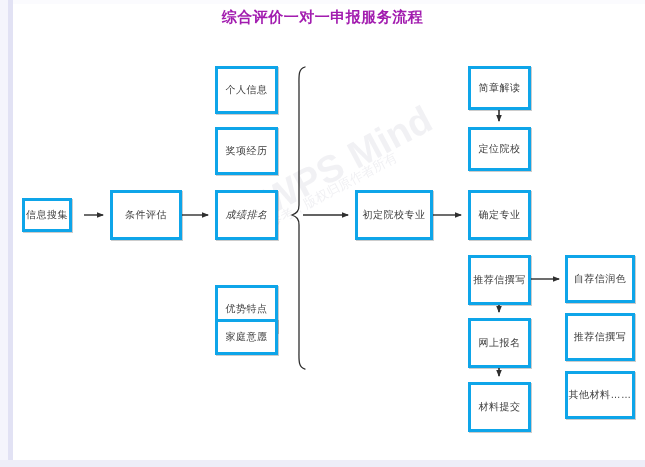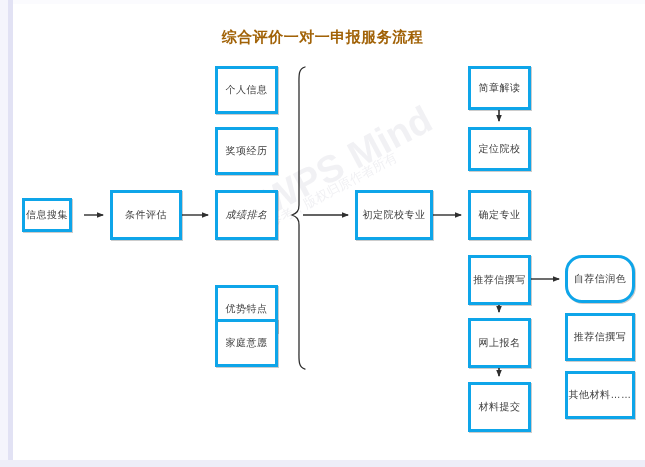--- a/index.html
+++ b/index.html
@@ -105,21 +105,21 @@
 </head>
 <body>
 
 <div id="canvas">
 
   <div id="frame-left"></div>
   <div id="frame-left-line"></div>
   <div id="frame-top"></div>
   <div id="frame-bottom"></div>
 
-  <div id="title" style="color: #a16207; margin-top: 20px;">综合评价一对一申报服务流程</div>
+  <div id="title" style="color: #a21caf;">综合评价一对一申报服务流程</div>
 
   <div id="watermark">WPS Mind</div>
   <div id="watermark-sub">仅供参考，版权归原作者所有</div>
 
   <svg class="edges" viewBox="0 0 645 467">
     <defs>
       <marker id="arrowhead" markerWidth="7" markerHeight="7" refX="6" refY="3.2" orient="auto" markerUnits="userSpaceOnUse">
         <path d="M0,0.4 L7,3.2 L0,6 z" fill="#2f2f2f"></path>
       </marker>
     </defs>
@@ -161,21 +161,21 @@
       </div>
       <div class="node" style="left: 215px; top: 127px; width: 63px; height: 48px;">
         <span>奖项经历</span>
       </div>
       <div class="node" style="left: 215px; top: 190px; width: 63px; height: 50px; font-style: italic;">
         <span>成绩排名</span>
       </div>
       <div class="node" style="left: 215px; top: 257px; width: 63px; height: 48px; margin-top: 28px;">
         <span>优势特点</span>
       </div>
-      <div class="node" style="left: 215px; top: 319px; width: 63px; height: 48px;">
+      <div class="node" style="left: 215px; top: 319px; width: 63px; height: 36px;">
         <span>家庭意愿</span>
       </div>
       <div class="node" style="left: 355px; top: 190px; width: 78px; height: 50px;">
         <span>初定院校专业</span>
       </div>
       <div class="node" style="left: 468px; top: 66px; width: 63px; height: 44px;">
         <span>简章解读</span>
       </div>
       <div class="node" style="left: 468px; top: 127px; width: 63px; height: 44px;">
         <span>定位院校</span>
@@ -185,21 +185,21 @@
       </div>
       <div class="node" style="left: 468px; top: 255px; width: 63px; height: 50px;">
         <span>推荐信撰写</span>
       </div>
       <div class="node" style="left: 468px; top: 318px; width: 63px; height: 50px;">
         <span>网上报名</span>
       </div>
       <div class="node" style="left: 468px; top: 382px; width: 63px; height: 50px;">
         <span>材料提交</span>
       </div>
-      <div class="node" style="left: 565px; top: 255px; width: 70px; height: 48px; border-radius: 17px;">
+      <div class="node" style="left: 565px; top: 255px; width: 70px; height: 48px;">
         <span>自荐信润色</span>
       </div>
       <div class="node" style="left: 565px; top: 313px; width: 70px; height: 48px;">
         <span>推荐信撰写</span>
       </div>
       <div class="node" style="left: 565px; top: 371px; width: 70px; height: 48px;">
         <span>其他材料……</span>
       </div>
     </div>
 

